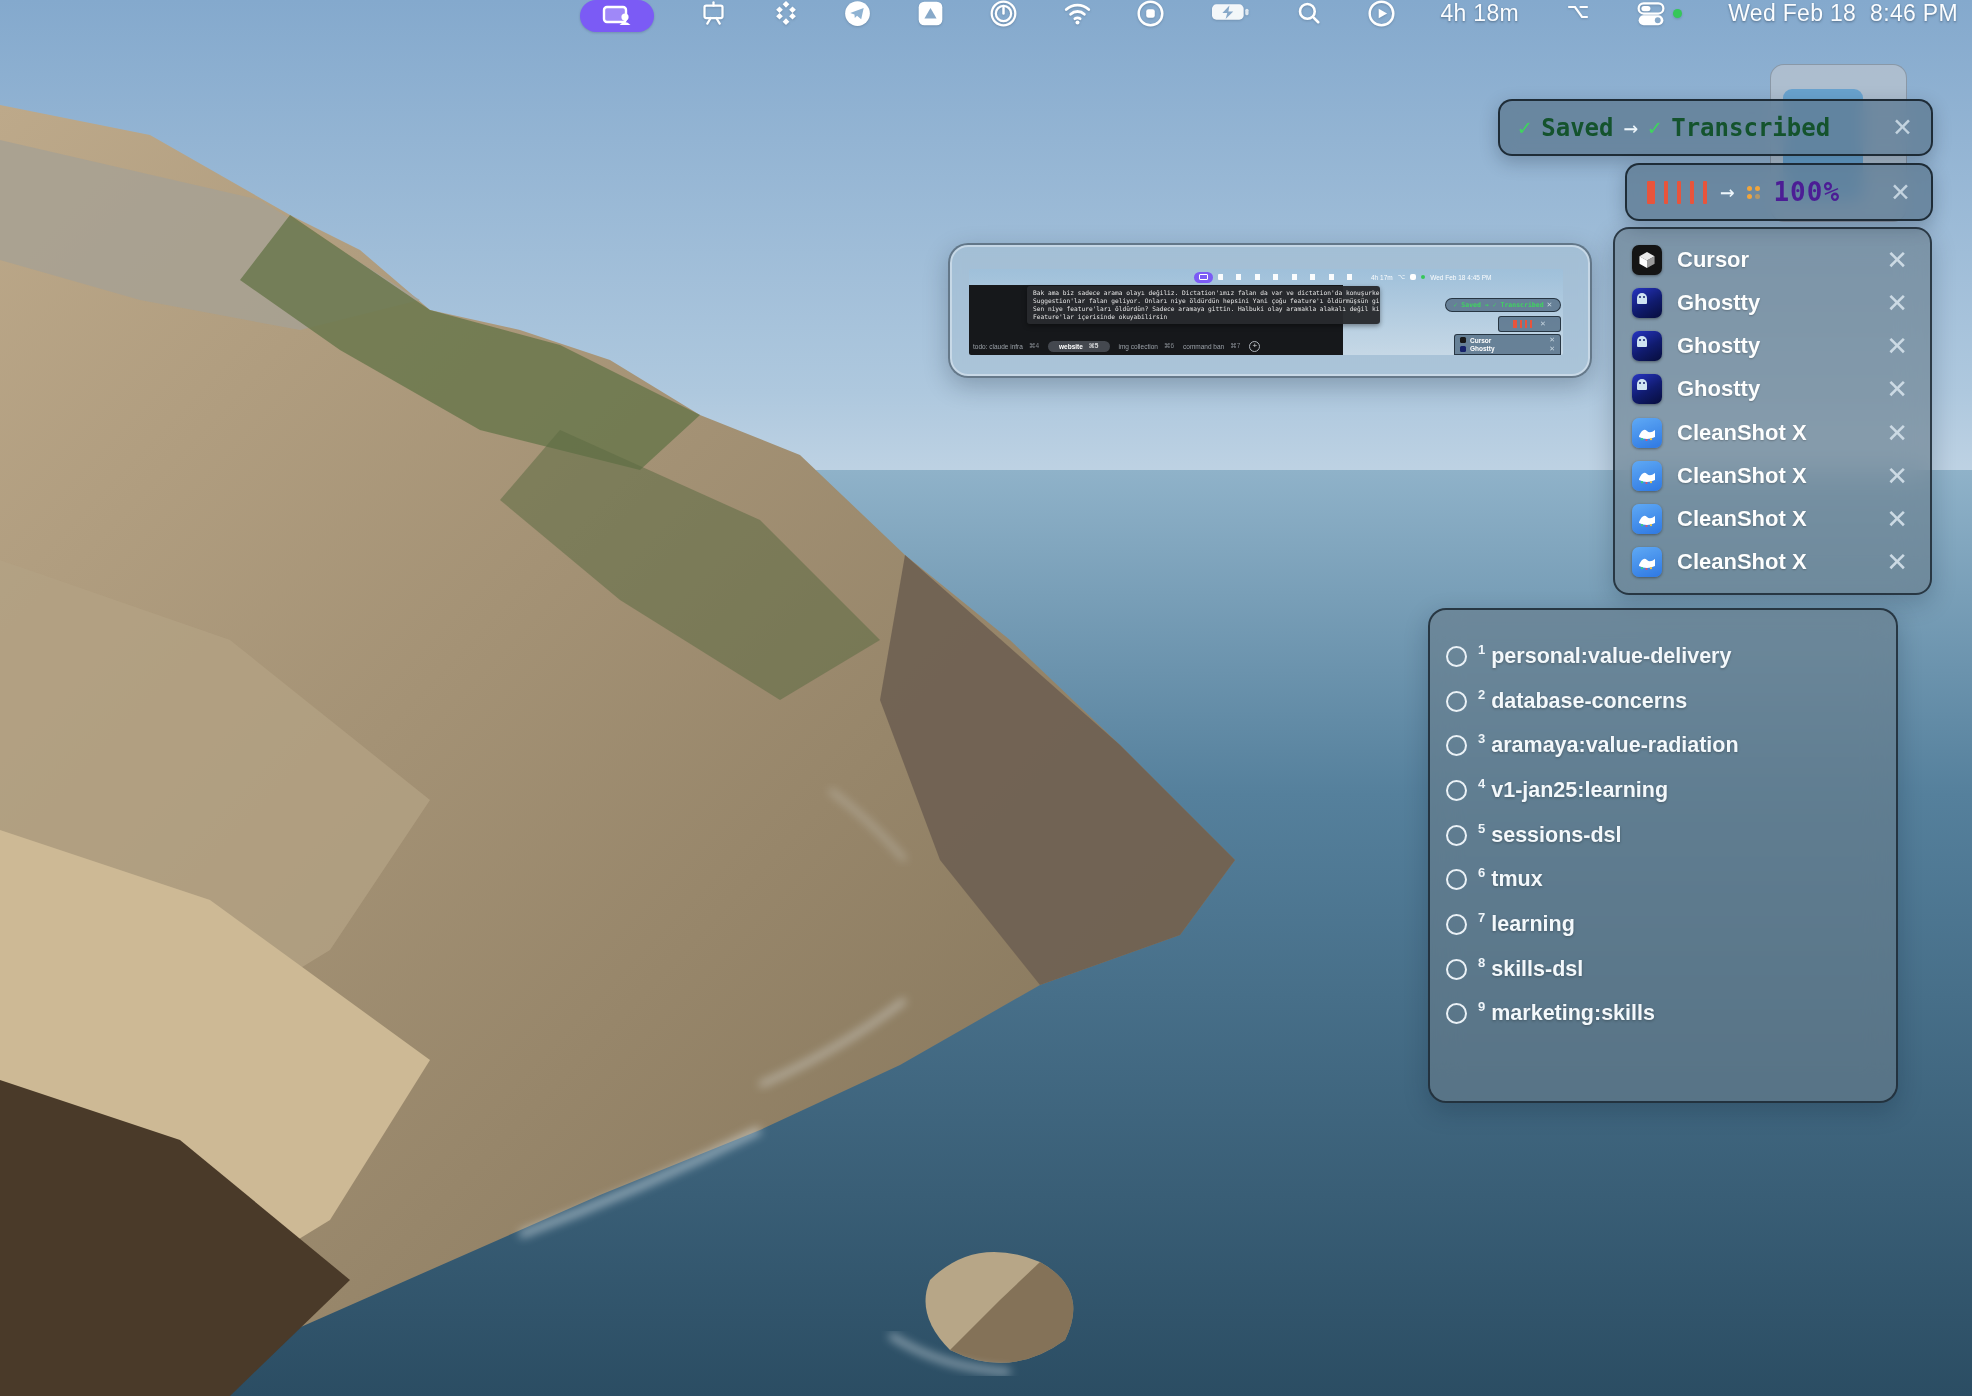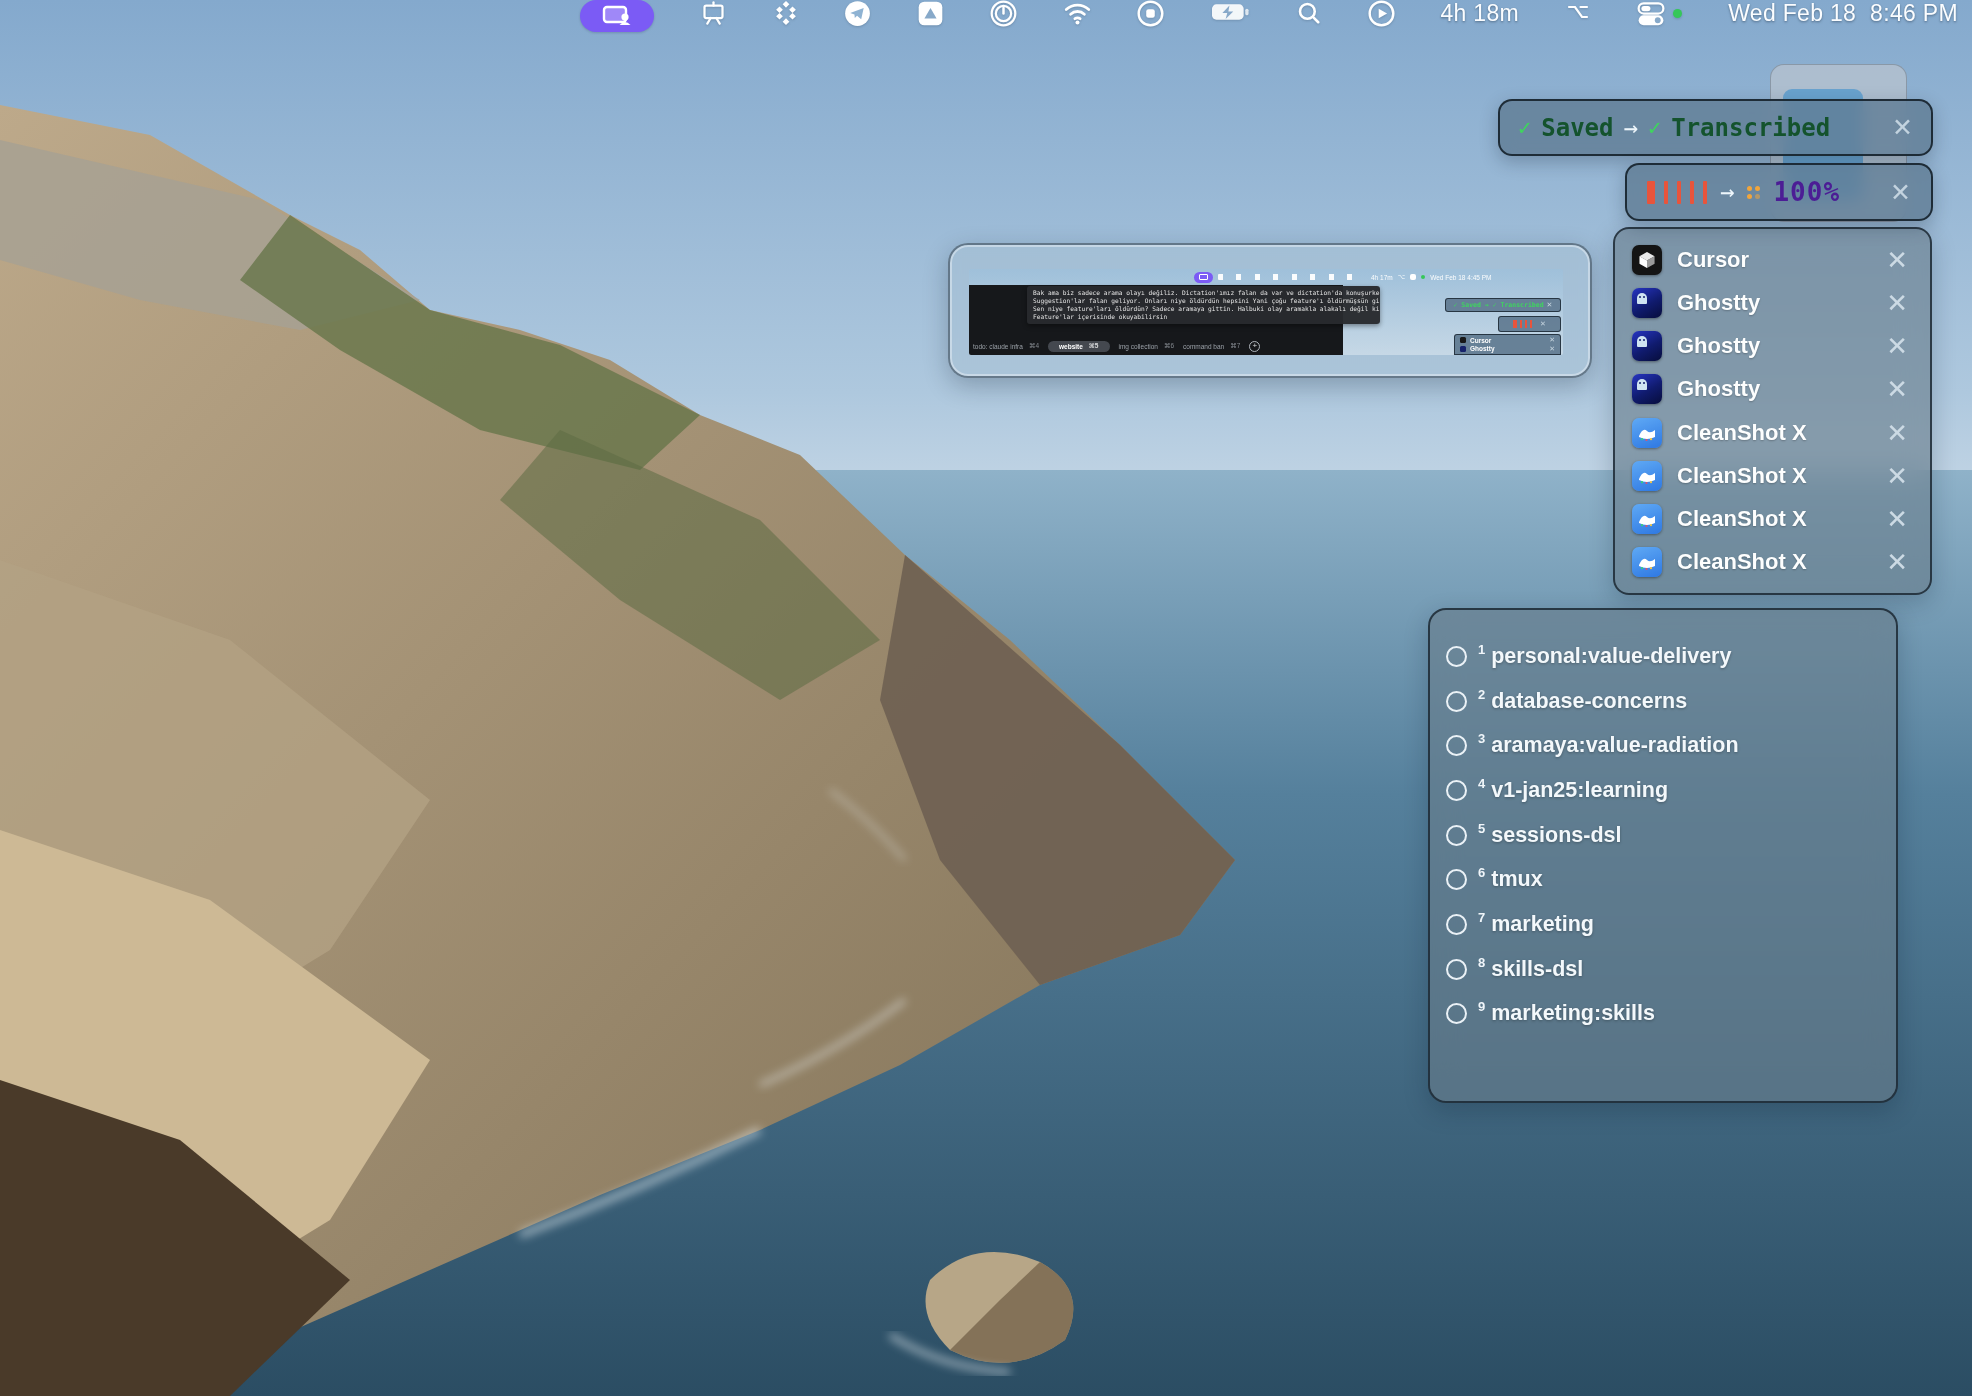--- a/index.html
+++ b/index.html
@@ -89,21 +89,21 @@
   .mini-tabbar { position:absolute; left:4px; bottom:2px; width:366px; height:14px;
     display:flex; align-items:center; gap:9px; font-size:6.5px; color:#9ba1a8; }
   .mini-tab { display:flex; align-items:center; gap:6px; white-space:nowrap; }
   .mini-tab.active { background:#44484f; color:#fff; border-radius:8px; padding:1.5px 11px; font-weight:700; }
   .mini-tab .sc { opacity:.8; }
   .mini-plus { width:11px; height:11px; border:1px solid #aeb4ba; border-radius:50%; color:#d6dade;
     display:grid; place-items:center; font-size:8px; line-height:1; flex:none; }
   .mini-box { position:absolute; background:rgba(96,122,144,.92); border:1px solid rgba(28,40,52,.85); border-radius:3px;
     display:flex; align-items:center; }
   .mini-toast { left:476px; top:29px; width:116px; height:14px; justify-content:center; gap:3px;
-    font-family:"DejaVu Sans Mono",monospace; font-size:6.5px; font-weight:bold; color:#3fd45f; }
+    font-family:"DejaVu Sans Mono",monospace; font-size:6.5px; font-weight:bold; color:#3fd45f;border-radius:7px; }
   .mini-x { color:#c4d3de; font-family:"DejaVu Sans",sans-serif; font-weight:400; font-size:7px; }
   .mini-red { left:529px; top:47px; width:63px; height:16px; justify-content:center; gap:8px; }
   .mini-red .rb { display:flex; gap:3px; }
   .mini-red .rb i { width:2px; height:8px; background:#e8543c; display:block; }
   .mini-red .rb i:first-child { width:4px; }
   .mini-winlist { left:485px; top:65px; width:107px; height:21px; border-radius:3px 3px 0 0; flex-direction:column;
     align-items:stretch; justify-content:flex-start; overflow:hidden; padding:1px 0; }
   .mini-winrow { height:10px; display:flex; align-items:center; gap:4px; padding:0 5px; font-size:6.5px; font-weight:700; color:#fff; }
   .mini-winrow .mi { width:6px; height:6px; border-radius:1.5px; flex:none; }
   .mi-cursor { background:#181818; } .mi-ghostty { background:#16226b; }
@@ -402,21 +402,21 @@
       <span class="label">sessions-dsl</span>
     </div>
     <div class="todorow">
       <span class="radio"></span>
       <span class="sup">6</span>
       <span class="label">tmux</span>
     </div>
     <div class="todorow">
       <span class="radio"></span>
       <span class="sup">7</span>
-      <span class="label">marketing</span>
+      <span class="label">learning</span>
     </div>
     <div class="todorow">
       <span class="radio"></span>
       <span class="sup">8</span>
       <span class="label">skills-dsl</span>
     </div>
     <div class="todorow">
       <span class="radio"></span>
       <span class="sup">9</span>
       <span class="label">marketing:skills</span>

